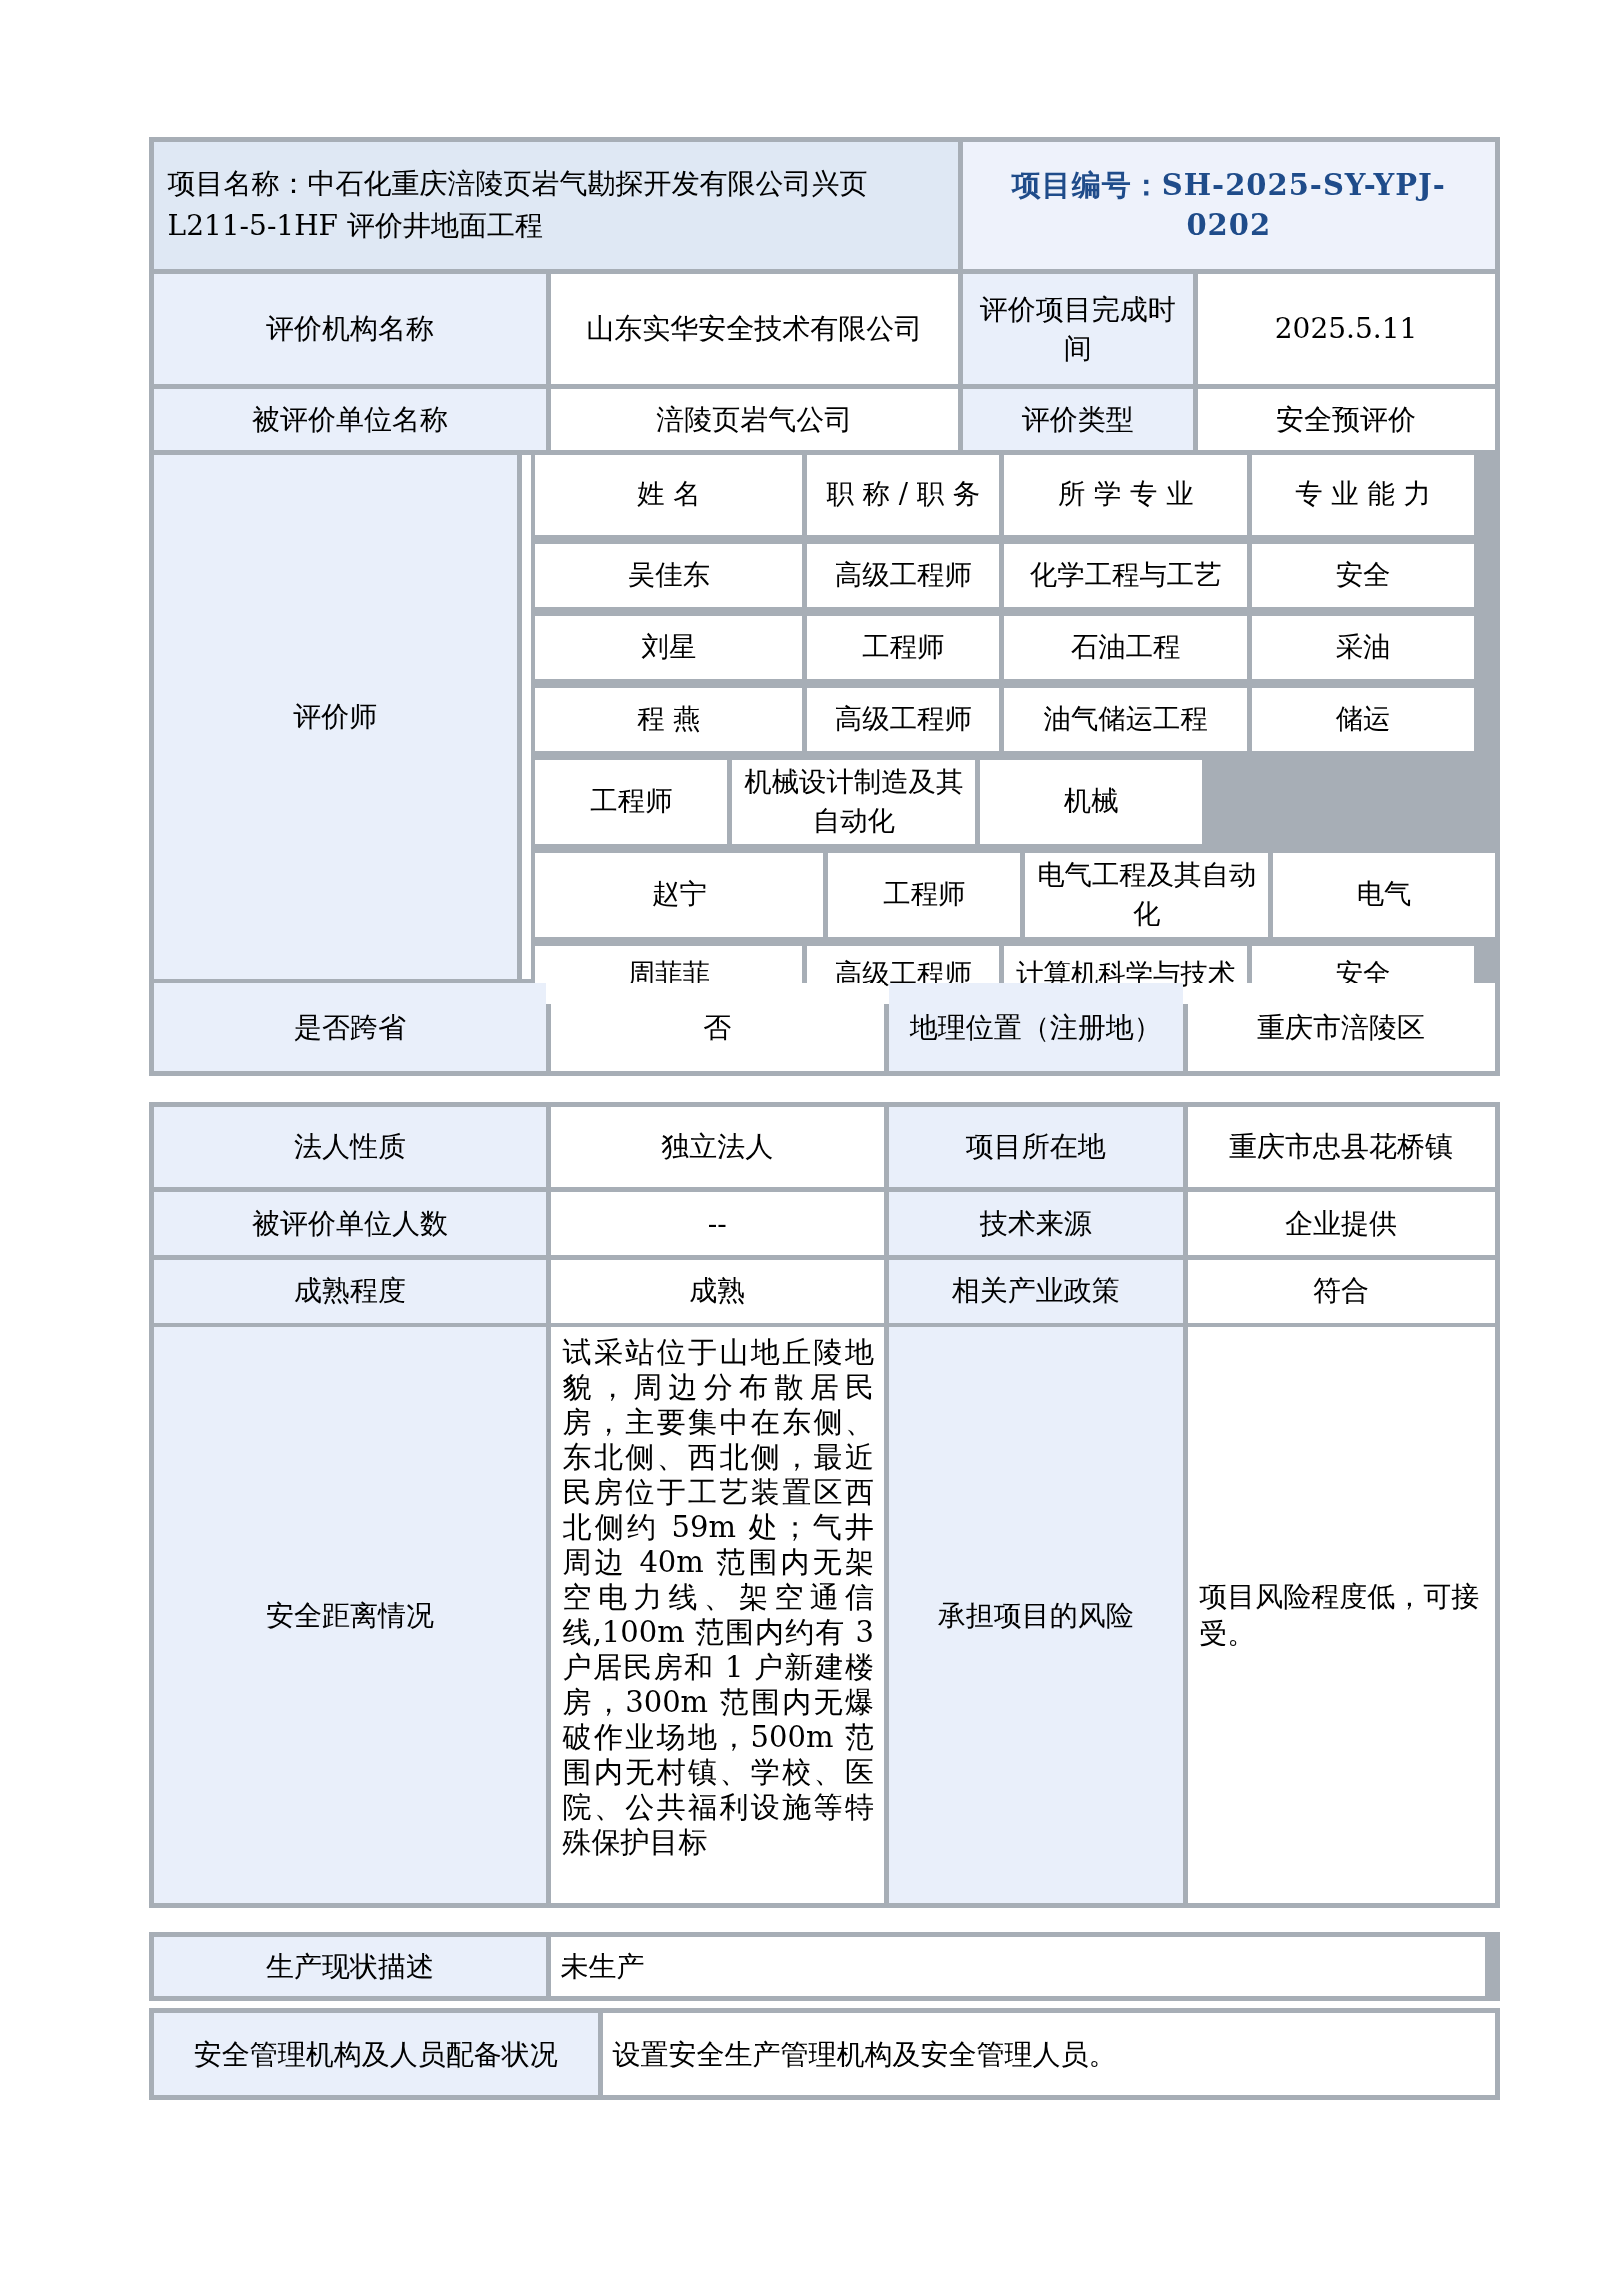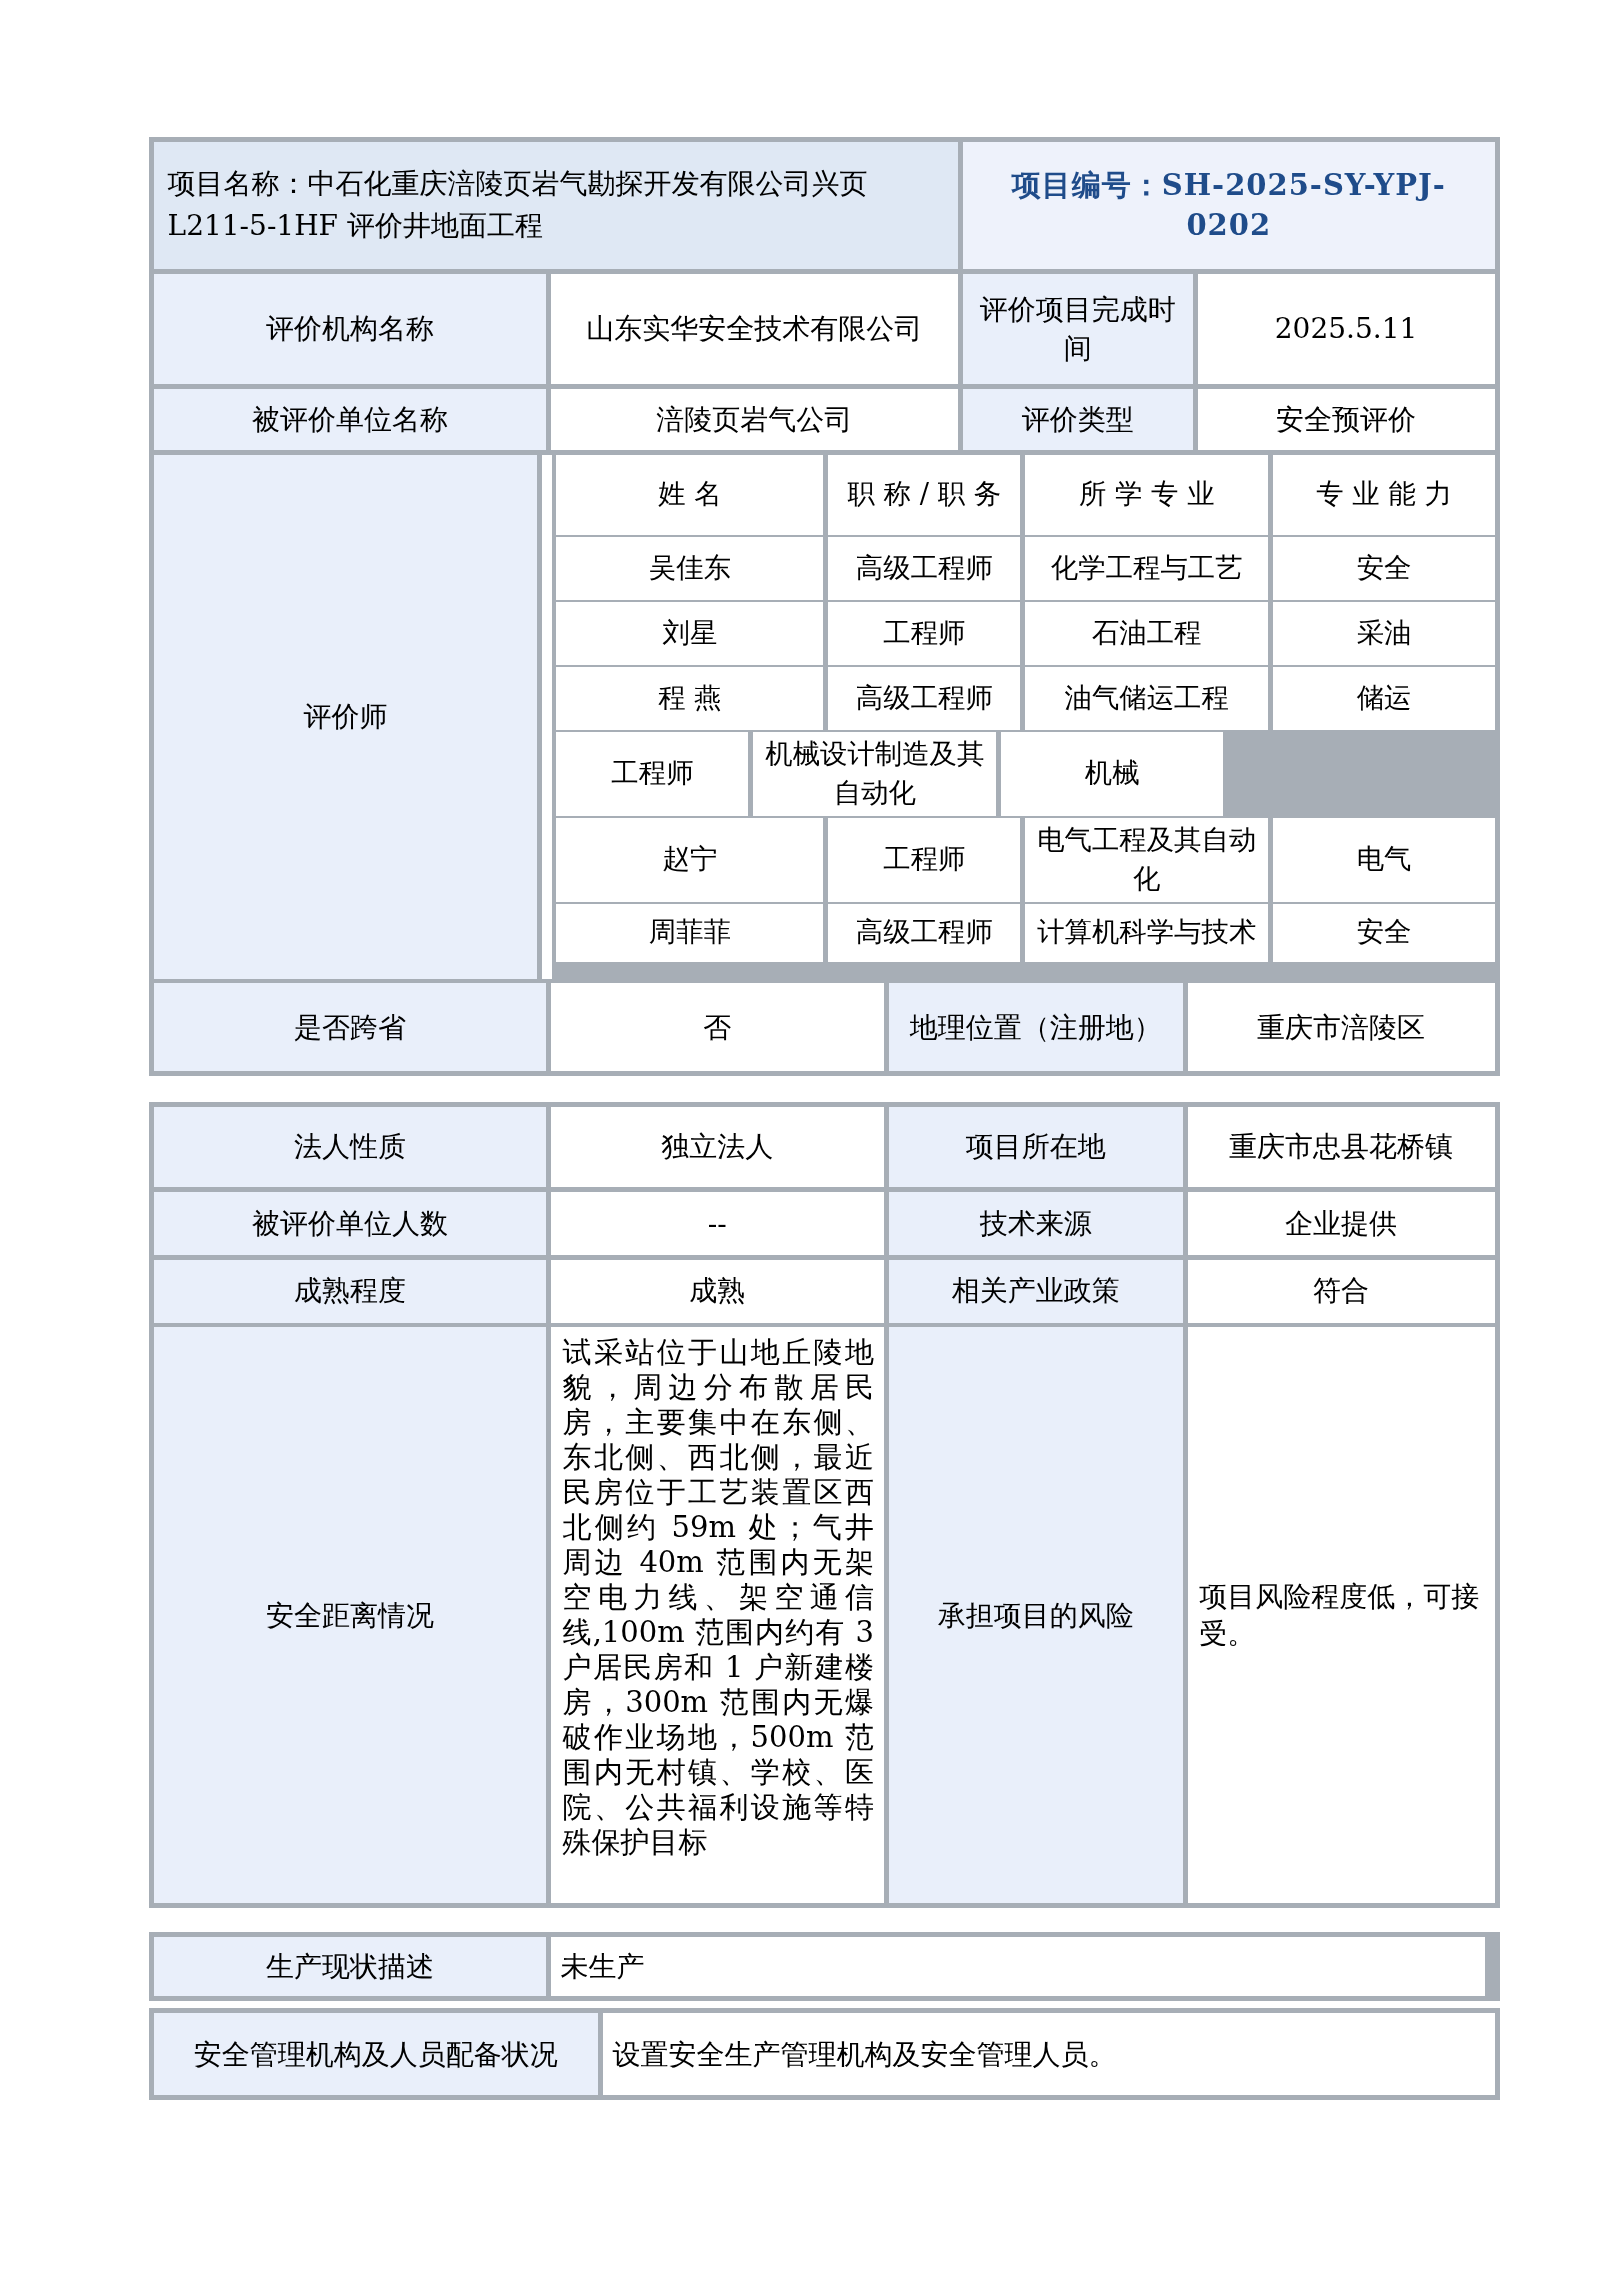--- a/index.html
+++ b/index.html
@@ -27,21 +27,21 @@
     display:flex;align-items:center;justify-content:center;
     text-align:center;padding:3.9px 9.8px;line-height:1.4;
   }
   .cell.label{background:var(--label-bg);}
   .cell.left{justify-content:flex-start;text-align:left;}
   .cell.top{align-items:flex-start;}
   .gap{background:#ffffff;}
   .section-gap{width:1351px;background:#ffffff;}
   #row1-name{background:var(--row1-left-bg);padding-left:13.7px;line-height:1.5;}
   #row1-code{background:var(--row1-right-bg);color:var(--accent);font-weight:bold;font-size:29px;letter-spacing:1px;}
-  .subtbl{display:flex;flex-direction:column;gap:2px;flex:1;}
+  .subtbl{display:flex;flex-direction:column;gap:9px;flex:1;}
   .subtbl .trow{flex:0 0 auto;}
   .subtbl .cell{font-size:27.4px;padding:2px 7.8px;}
   #safety-text{
     text-align:justify;align-items:flex-start;
     font-size:29px;line-height:35px;padding:7.8px 9.8px 7.8px 11.8px;
   }
   #risk-text{line-height:1.35;padding-left:11.8px;}
 </style>
 </head>
 <body>
@@ -93,21 +93,21 @@
           <div class="cell" style="width:192px">高级工程师</div>
           <div class="cell" style="width:243px">油气储运工程</div>
           <div class="cell" style="width:222px">储运</div>
         </div>
         <div class="trow" style="height:84px">
           <div class="cell" style="width:192px">工程师</div>
           <div class="cell" style="width:243px">机械设计制造及其自动化</div>
           <div class="cell" style="width:222px">机械</div>
         </div>
         <div class="trow" style="height:84px">
-          <div class="cell" style="width:267px">赵宁</div>
+          <div class="cell" style="width:288px">赵宁</div>
           <div class="cell" style="width:192px">工程师</div>
           <div class="cell" style="width:243px">电气工程及其自动化</div>
           <div class="cell" style="width:222px">电气</div>
         </div>
         <div class="trow" style="height:58px">
           <div class="cell" style="width:267px">周菲菲</div>
           <div class="cell" style="width:192px">高级工程师</div>
           <div class="cell" style="width:243px">计算机科学与技术</div>
           <div class="cell" style="width:222px">安全</div>
         </div>

